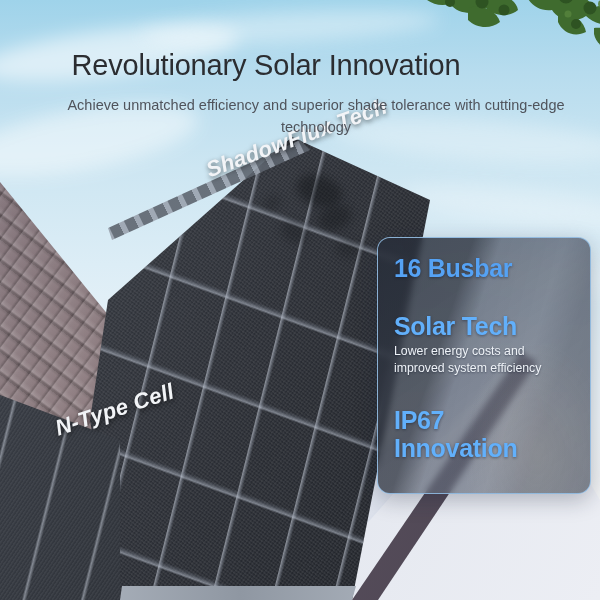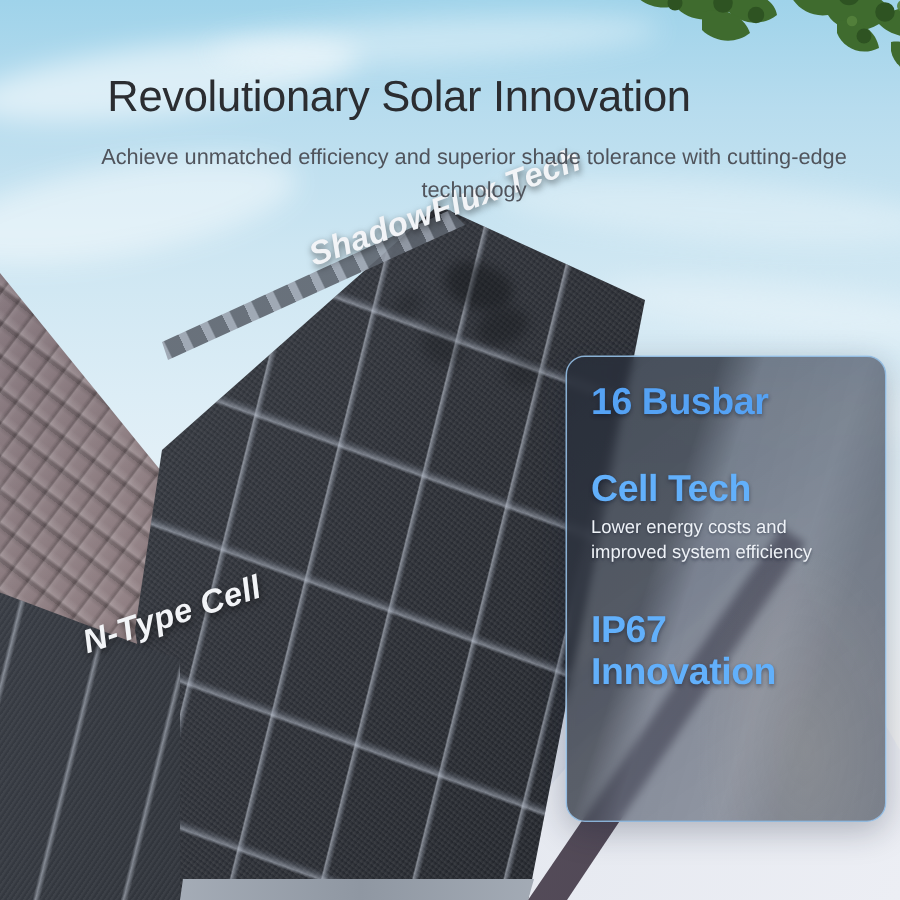--- a/index.html
+++ b/index.html
@@ -330,21 +330,21 @@
     transform-origin: left center;
     letter-spacing: 0.3px;
   }
 
   
   .feature-card {
     position: absolute;
     left: 377px;
     top: 237px;
     width: 214px;
-    height: 311px;
+    height: 257px;
     border-radius: 13px;
     border: 1.3px solid rgba(150,195,235,0.85);
     background:
       linear-gradient(145deg,
         rgba(58,66,82,0.72) 0%,
         rgba(70,78,94,0.70) 30%,
         rgba(86,93,108,0.66) 62%,
         rgba(96,103,118,0.62) 100%);
     backdrop-filter: blur(3px);
     box-shadow: 0 6px 22px rgba(20,30,50,0.28);
@@ -494,21 +494,21 @@
 
   <div class="subhead">Achieve unmatched efficiency and superior shade tolerance with cutting-edge technology</div>
 
   <div class="feature-card">
 
     <div class="feature-block block-1">
       <div class="feature-title">16 Busbar</div>
     </div>
 
     <div class="feature-block block-2">
-      <div class="feature-title lighter">Cell Tech</div>
+      <div class="feature-title lighter">Solar Tech</div>
       <div class="feature-desc">Lower energy costs and improved system efficiency</div>
     </div>
 
     <div class="feature-block block-3">
       <div class="feature-title lighter">IP67 Innovation</div>
     </div>
 
   </div>
 
 </div>

